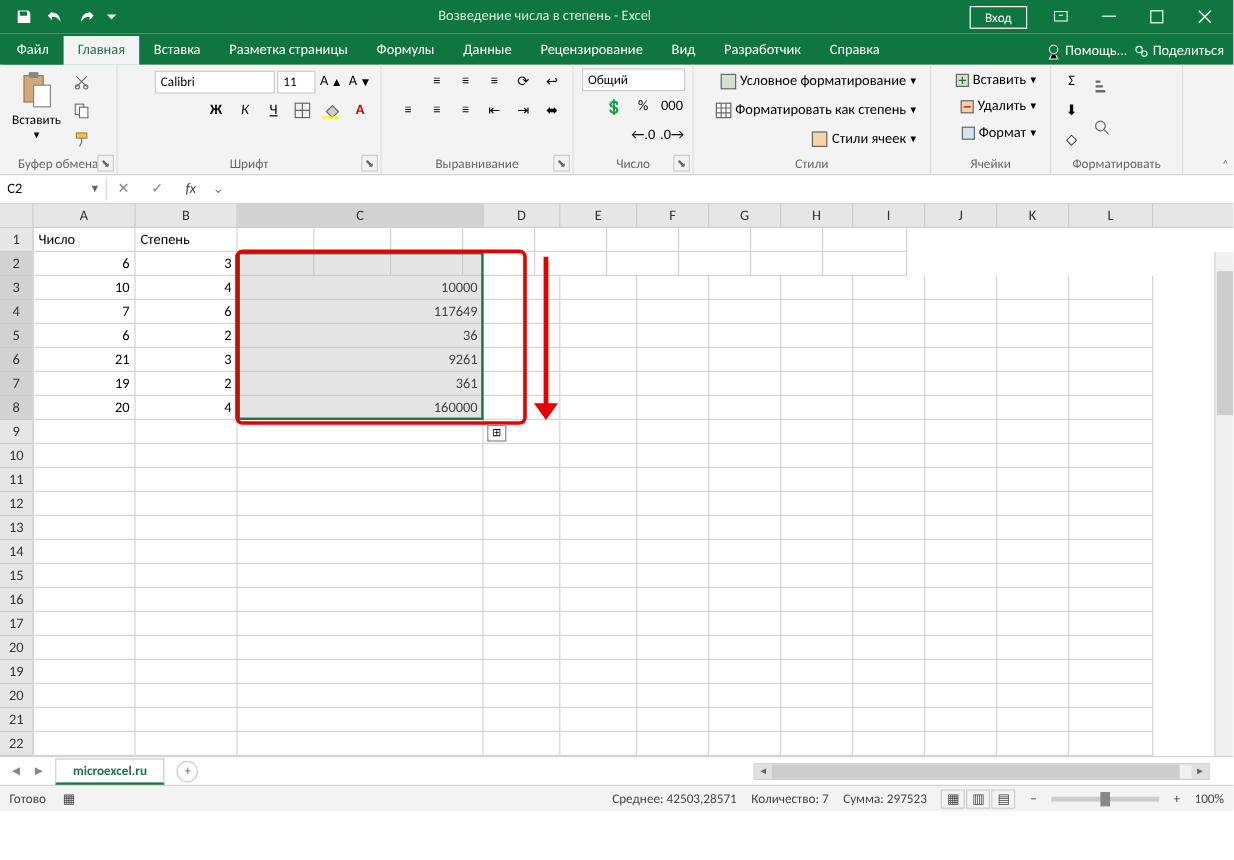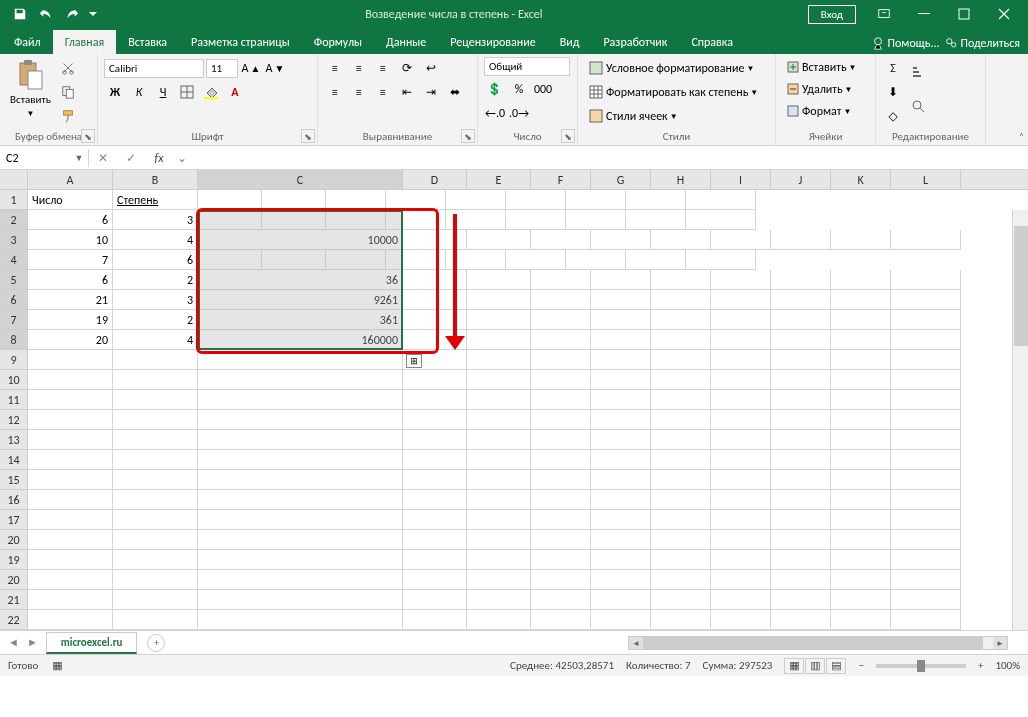--- a/index.html
+++ b/index.html
@@ -18,21 +18,21 @@
 .tab.active { background: #f3f3f3; color: #217346; }
 .tab.file { background: #0f7541; color: #fff; }
 .help-icons { margin-left: auto; display: flex; align-items: center; gap: 4px; padding-right: 8px; padding-bottom: 4px; }
 .help-item { display: flex; align-items: center; gap: 3px; cursor: pointer; }
 
 .ribbon { background: #f3f3f3; height: 92px; border-bottom: 1px solid #d4d4d4; display: flex; position: relative; }
 .ribbon-group { border-right: 1px solid #e1e1e1; padding: 3px 6px 0 6px; display: flex; flex-direction: column; position: relative; }
 .ribbon-group-label { position: absolute; bottom: 2px; left: 0; right: 0; text-align: center; font-size: 11px; color: #666; }
 .ribbon-group-launcher { position: absolute; bottom: 2px; right: 2px; width: 14px; height: 14px; cursor: pointer; font-size: 9px; color: #666; border: 1px solid #ccc; display: flex; align-items: center; justify-content: center; }
 .ribbon-content { flex: 1; display: flex; gap: 2px; }
-.ribbon-col { display: flex; flex-direction: column; gap: 2px; }
+.ribbon-col { display: flex; flex-direction: column; gap: 2px; align-items: flex-end; }
 .ribbon-row { display: flex; gap: 2px; align-items: center; }
 .r-btn { padding: 2px 3px; cursor: pointer; display: flex; align-items: center; gap: 2px; border: 1px solid transparent; }
 .r-btn-sm { width: 22px; height: 22px; justify-content: center; }
 .r-input { border: 1px solid #ccc; background: #fff; font-size: 11px; padding: 2px 4px; }
 .big-btn { display: flex; flex-direction: column; align-items: center; gap: 2px; padding: 2px 4px; cursor: pointer; }
 
 .formula-bar { background: #fff; height: 24px; border-bottom: 1px solid #d4d4d4; display: flex; align-items: center; }
 .name-box-wrap { display:flex; align-items:center; border-right:1px solid #d4d4d4; }
 .name-box { width: 70px; padding: 2px 6px; border: none; font-size: 12px; }
 .name-box-arrow { width:18px; text-align:center; color:#666; cursor:pointer; font-size:9px; }
@@ -349,21 +349,21 @@
             </svg>
           </div>
         <div class="r-btn r-btn-sm" style="height:32px">
             <svg width="18" height="18">
               <circle cx="7" cy="7" r="4" fill="none" stroke="#666"></circle>
               <path stroke="#666" d="M10 10l4 4"></path>
             </svg>
           </div>
       </div>
     </div>
-    <div class="ribbon-group-label">Редактирование</div>
+    <div class="ribbon-group-label">Форматировать</div>
   </div>
   <div style="position:absolute; right:4px; bottom:2px; font-size:10px; color:#666; cursor:pointer">˄</div>
 </div>
 
 <div class="formula-bar">
   <div class="name-box-wrap">
     <input class="name-box" value="C2" style="">
     <div class="name-box-arrow">▼</div>
   </div>
   <div class="fb-btn">✕</div>
@@ -413,21 +413,21 @@
         <div class="row-h">21</div>
         <div class="row-h">22</div>
       </div>
     <div class="cells" id="cells">
       <div class="selection-box" style="left:170px; top:20px; width:205px; height:140px;"></div>
       <div class="red-box" style="left:168px; top:18px; width:243px; height:146px;"></div>
       <div class="red-arrow" style="left:425px; top:24px; height:124px;"></div>
       <div style="position:absolute; left:378px; top:164px; width:16px; height:14px; border:1px solid #888; background:#fff; font-size:9px; text-align:center; cursor:pointer">⊞</div>
     <div class="grid-row">
           <div class="cell txt" style="width: 85px;">Число</div>
-          <div class="cell txt" style="width: 85px; text-decoration: underline;">Степень</div>
+          <div class="cell txt" style="width: 85px;">Степень</div>
           <div class="cell" style="width: 64px;"></div>
           <div class="cell" style="width: 64px;"></div>
           <div class="cell" style="width: 60px;"></div>
           <div class="cell" style="width: 60px;"></div>
           <div class="cell" style="width: 60px;"></div>
           <div class="cell" style="width: 60px;"></div>
           <div class="cell" style="width: 60px;"></div>
           <div class="cell" style="width: 60px;"></div>
           <div class="cell" style="width: 70px;"></div>
         </div>
@@ -454,20 +454,21 @@
           <div class="cell" style="width: 60px;"></div>
           <div class="cell" style="width: 60px;"></div>
           <div class="cell" style="width: 60px;"></div>
           <div class="cell" style="width: 60px;"></div>
           <div class="cell" style="width: 60px;"></div>
           <div class="cell" style="width: 70px;"></div>
         </div>
         <div class="grid-row">
           <div class="cell num" style="width: 85px;">7</div>
           <div class="cell num" style="width: 85px;">6</div>
+          <div class="cell num" style="width: 205px;">117649</div>
           <div class="cell" style="width: 64px;"></div>
           <div class="cell" style="width: 64px;"></div>
           <div class="cell" style="width: 60px;"></div>
           <div class="cell" style="width: 60px;"></div>
           <div class="cell" style="width: 60px;"></div>
           <div class="cell" style="width: 60px;"></div>
           <div class="cell" style="width: 60px;"></div>
           <div class="cell" style="width: 60px;"></div>
           <div class="cell" style="width: 70px;"></div>
         </div>

